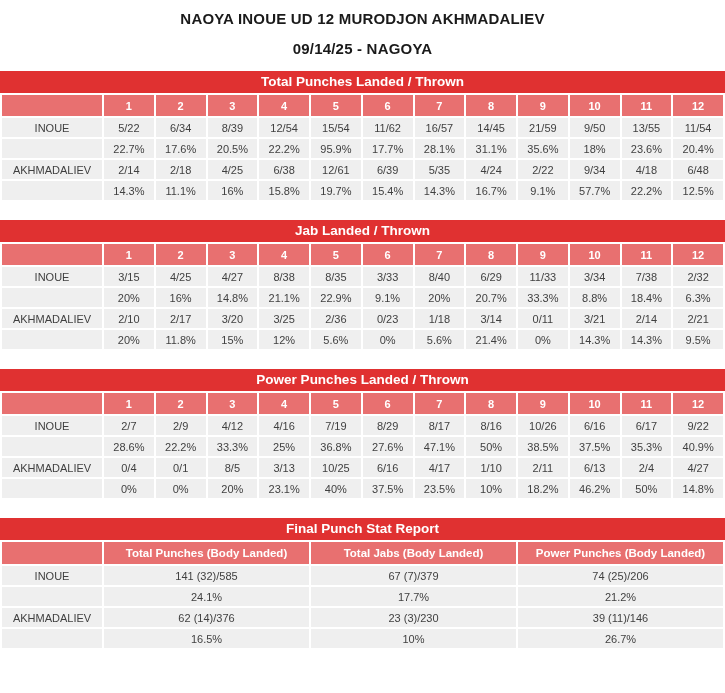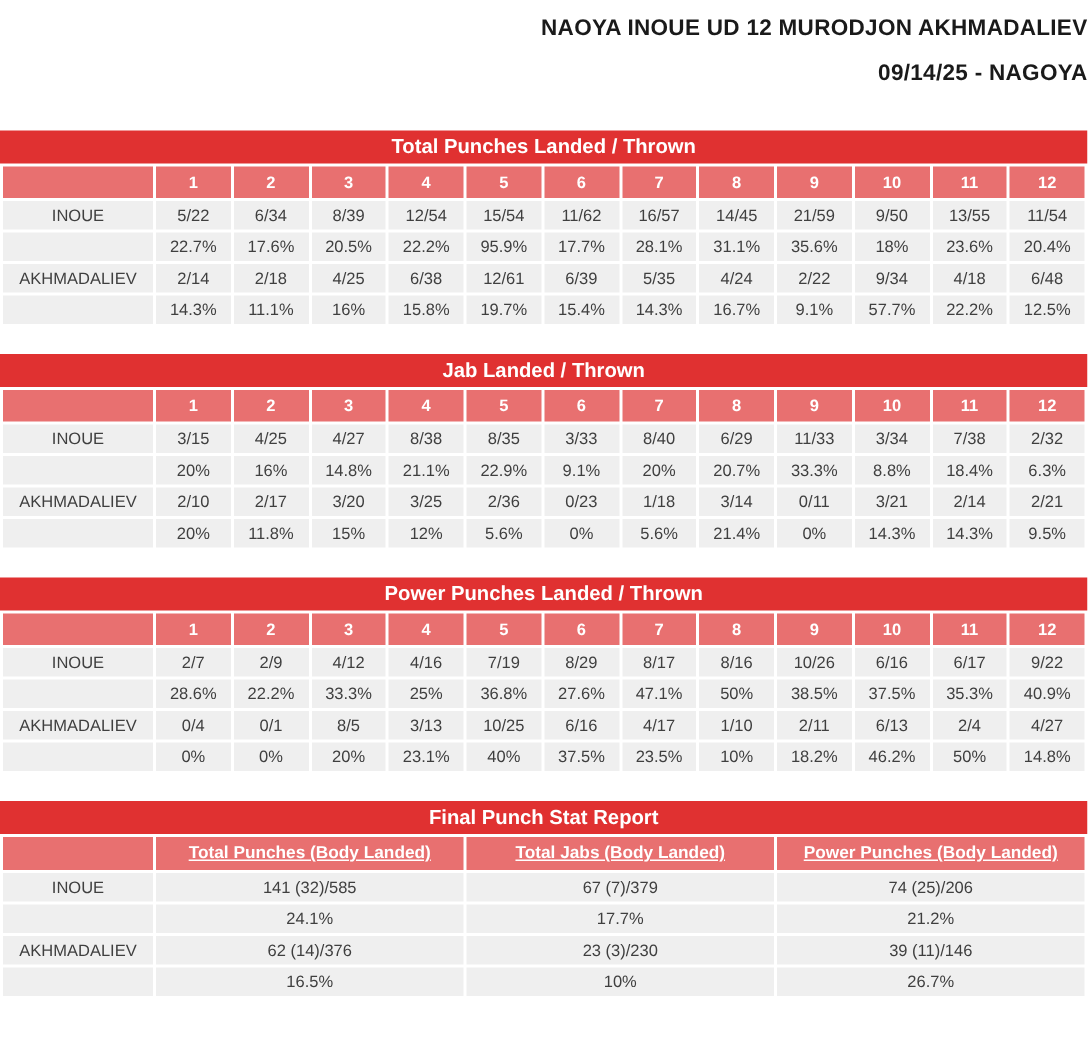--- a/index.html
+++ b/index.html
@@ -18,23 +18,22 @@
     background: var(--page-bg);
     font-family: "Liberation Sans", sans-serif;
   }
   .page-header { text-align: center; padding-top: 10px; }
   .title-line {
     font-weight: bold;
     font-size: 15px;
     color: var(--title-text);
     margin: 0 0 13px 0;
     letter-spacing: 0.2px;
-    text-align: right;
-  }
-  .tables-wrap { margin-top: 30px; }
+  }
+  .tables-wrap { margin-top: 14px; }
   .stat-table { margin: 0 0 18px 0; }
   .table-title {
     background: var(--title-bar);
     color: var(--header-text);
     font-weight: bold;
     font-size: 13.5px;
     text-align: center;
     height: 22px;
     line-height: 22px;
     margin-bottom: 0px;
@@ -52,21 +51,21 @@
     overflow: hidden;
     white-space: nowrap;
   }
   th {
     background: var(--subheader);
     color: var(--header-text);
     font-weight: bold;
     font-size: 11px;
     height: 21px;
   }
-  .final th { font-size: 11.5px; height: 22px; text-decoration: underline; }
+  .final th { font-size: 11.5px; height: 22px; }
   td {
     background: var(--cell-bg);
     color: var(--cell-text);
     font-weight: normal;
     font-size: 11px;
     height: 19px;
   }
   td.name-cell { font-size: 11px; }
 </style>
 </head>

